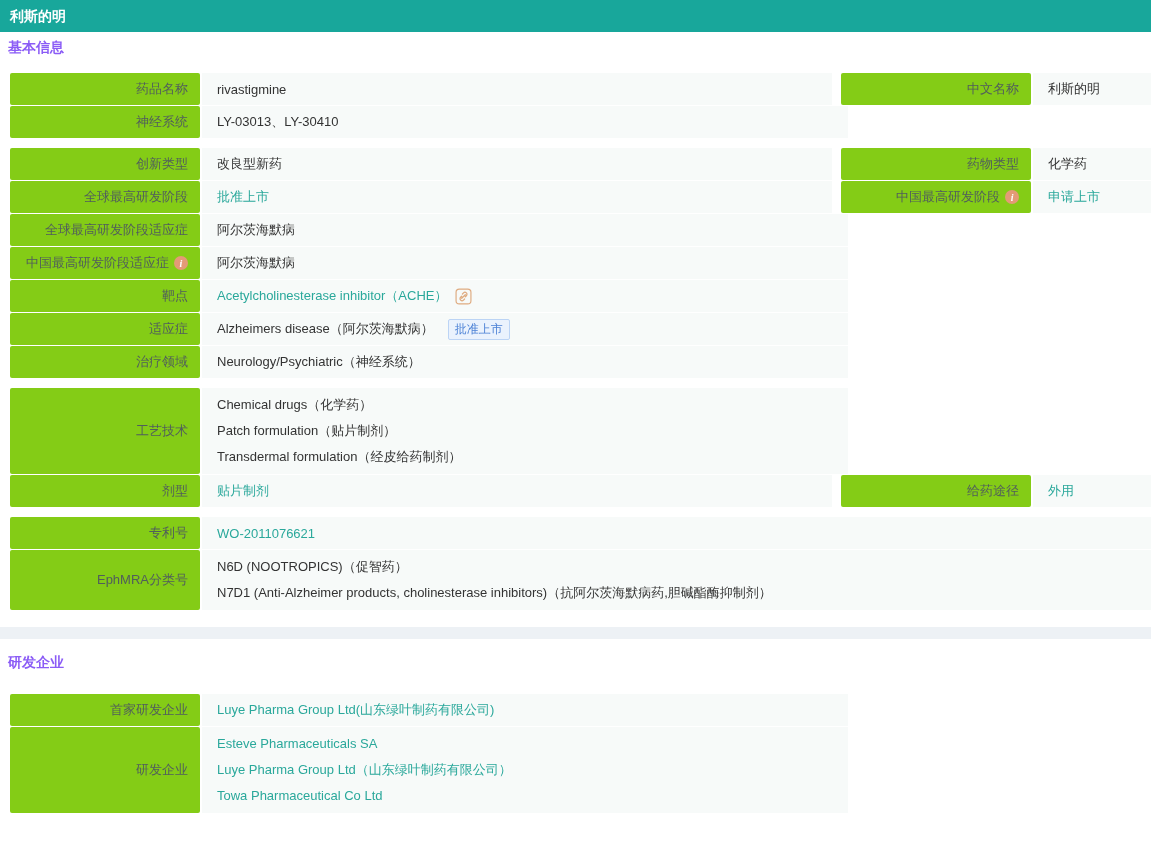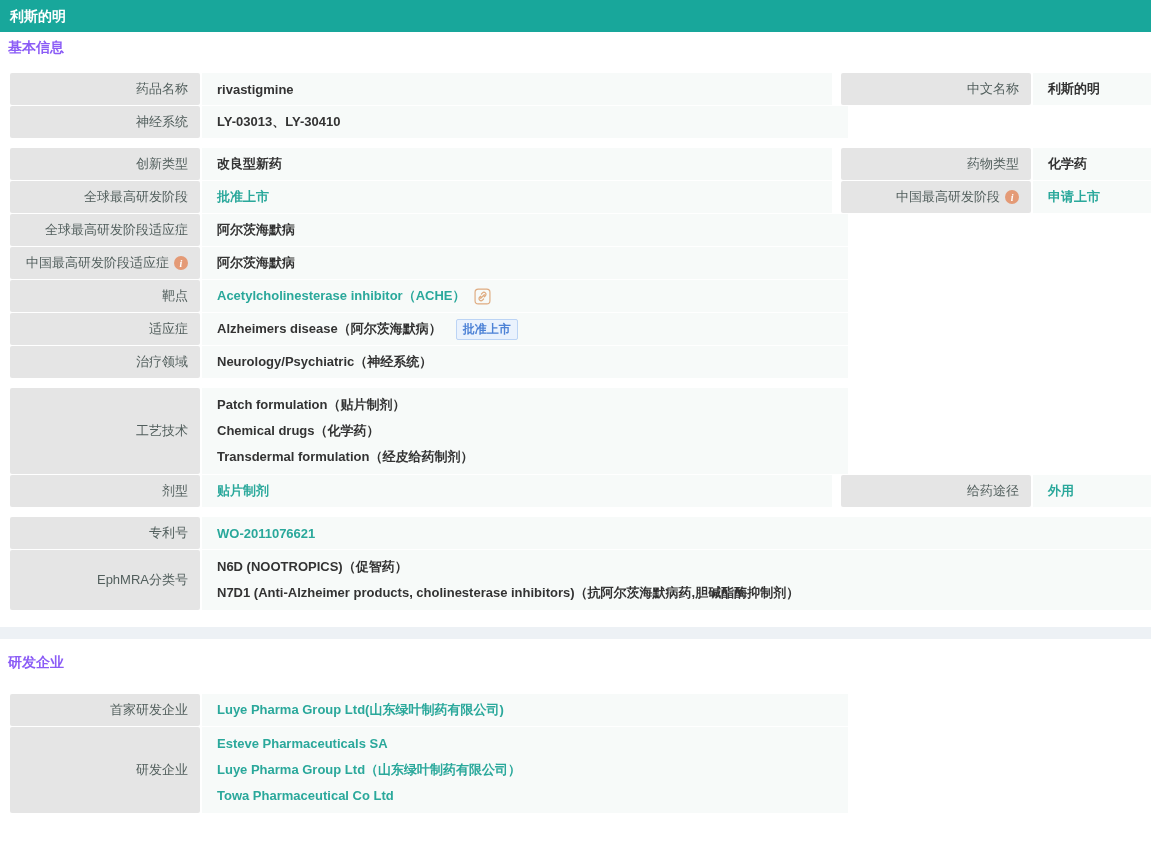--- a/index.html
+++ b/index.html
@@ -18,29 +18,29 @@
     margin:7px 0 16px 8px;
   }
   .content{padding-left:10px;}
   .group{margin-bottom:10px;}
   .line{display:flex;margin-bottom:1px;}
   .row{display:flex;align-items:stretch;}
   .w-left{width:838px;}
   .w-right{width:316px;margin-left:9px;}
   .w-full{width:1141px;}
   .cell-label{
-    width:190px;flex:0 0 190px;background:#e5e5e5;border-radius:2px;
+    width:190px;flex:0 0 190px;background:#84cc16;border-radius:2px;
     display:flex;align-items:center;justify-content:flex-end;
     padding:0 12px 0 8px;box-sizing:border-box;
     color:#515e5c;min-height:32px;text-align:right;
   }
   .cell-value{
     flex:1;background:#f7faf9;margin-left:2px;
     display:flex;align-items:center;
-    padding:0 10px 0 15px;min-height:32px;font-weight:bold;
+    padding:0 10px 0 15px;min-height:32px;
   }
   .cell-value.multi{
     display:block;line-height:26px;padding-top:4px;padding-bottom:4px;
   }
   .link{color:#2aa89b;cursor:pointer;text-decoration:none;}
   .badge{
     display:inline-block;margin-left:14px;
     color:#4d82d6;background:#eaf2fd;border:1px solid #bcd4f5;
     border-radius:2px;font-size:12px;line-height:17px;padding:1px 6px;
   }
@@ -176,22 +176,22 @@
           </div>
       </div>
     </div>
   </div>
 
   <div class="group">
     <div class="line">
       <div class="row w-left">
         <div class="cell-label">工艺技术</div>
         <div class="cell-value multi">
+          <div>Chemical drugs（化学药）</div>
           <div>Patch formulation（贴片制剂）</div>
-          <div>Chemical drugs（化学药）</div>
           <div>Transdermal formulation（经皮给药制剂）</div>
         </div>
       </div>
     </div>
     <div class="line">
       <div class="row w-left">
         <div class="cell-label">剂型</div>
         <div class="cell-value">
             <span class="link">贴片制剂</span>
           </div>

